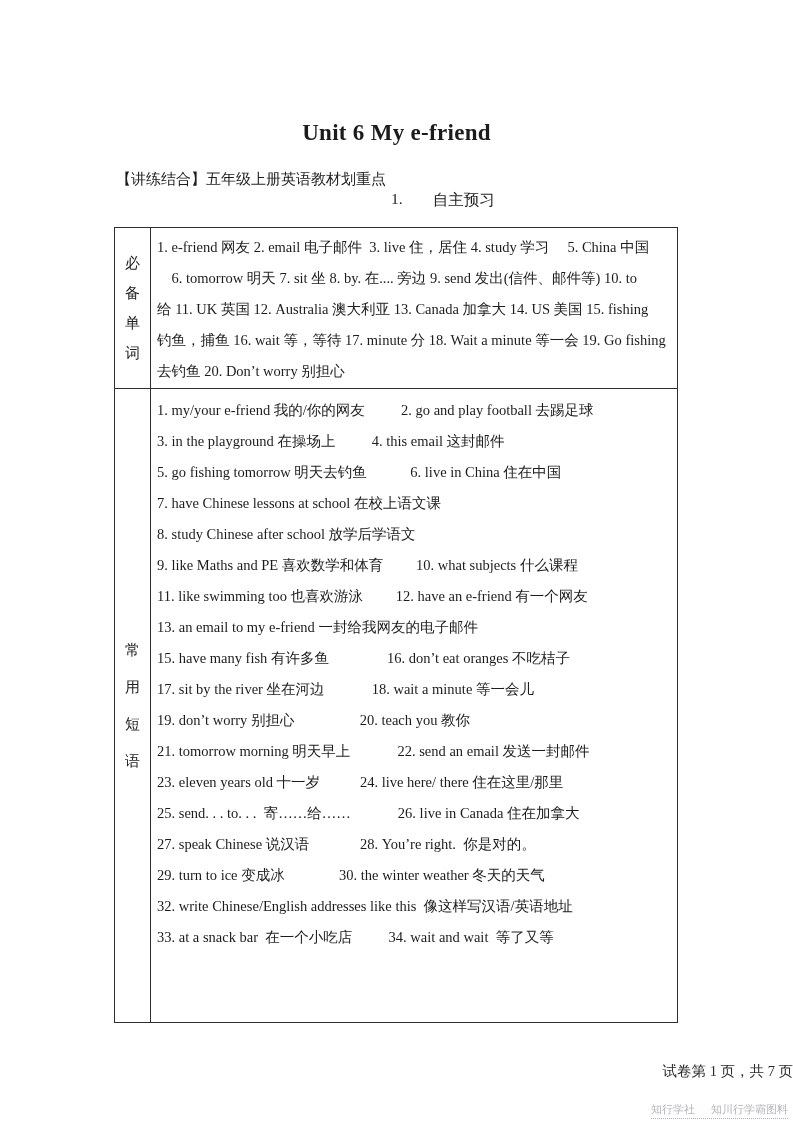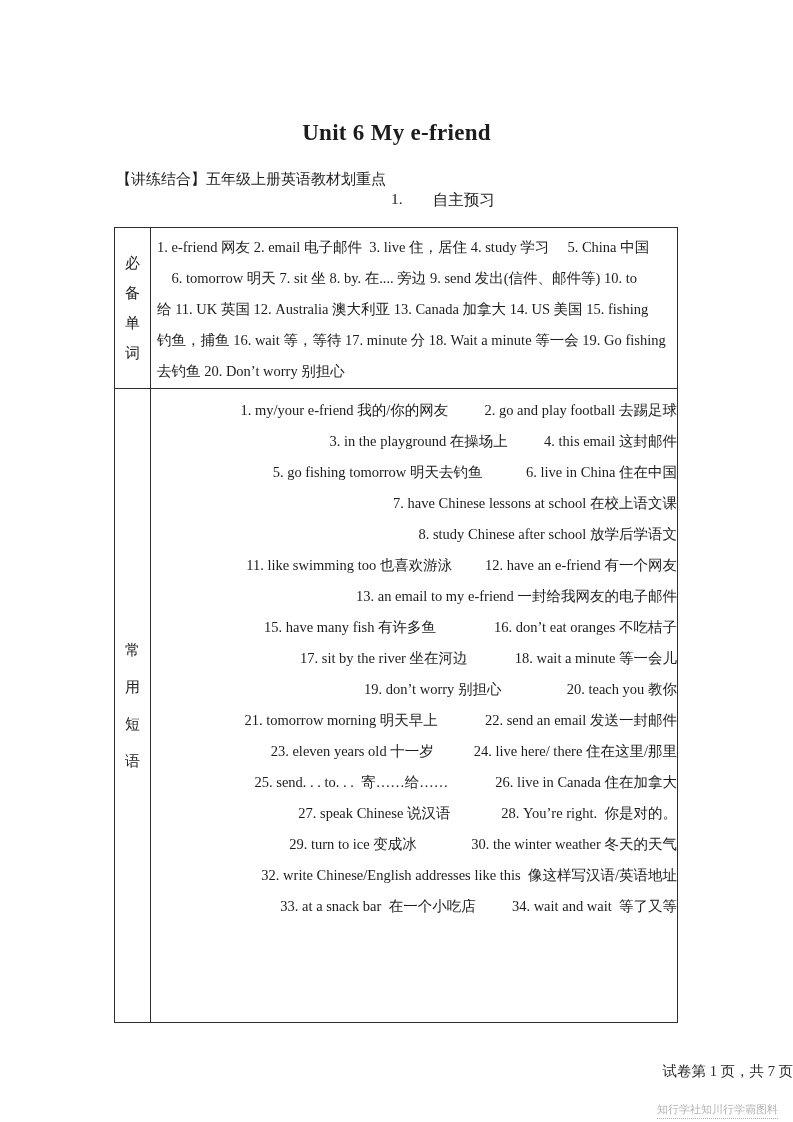--- a/index.html
+++ b/index.html
@@ -57,39 +57,39 @@
   }
   .hcell-words   { gap: 15px; }
   .hcell-phrases { gap: 22px; }
   .bcell {
     flex: 1;
     overflow: hidden;
     padding-left: 6px;
     box-sizing: border-box;
   }
   .bcell-words   { padding-top: 4px; }
-  .bcell-phrases { padding-top: 6px; text-align: right; }
+  .bcell-phrases { padding-top: 6px; }
   .tline {
     white-space: pre;
     font-size: 14.5px;
     line-height: 31px;
   }
   .hchar { line-height: 1; }
   .footer {
     position: absolute;
     top: 1062px; left: 0; right: 0;
     text-align: right;
     font-size: 14.5px;
     color: #2a2a2a;
   }
   .watermark {
     position: absolute;
-    right: 15px; bottom: 3px;
+    right: 5px; bottom: 3px;
     display: flex;
-    gap: 0;
+    gap: 16px;
     font-size: 11px;
     color: #b4b4b4;
     border-bottom: 1px dotted #9db2dd;
     padding-bottom: 1px;
     font-family: Liberation Sans, sans-serif;
   }
 </style>
 </head>
 <body>
 
@@ -126,20 +126,21 @@
           <div class="hchar">用</div>
           <div class="hchar">短</div>
           <div class="hchar">语</div>
         </div>
       <div class="bcell bcell-phrases">
           <div class="tline">1. my/your e-friend 我的/你的网友          2. go and play football 去踢足球</div>
           <div class="tline">3. in the playground 在操场上          4. this email 这封邮件</div>
           <div class="tline">5. go fishing tomorrow 明天去钓鱼            6. live in China 住在中国</div>
           <div class="tline">7. have Chinese lessons at school 在校上语文课</div>
           <div class="tline">8. study Chinese after school 放学后学语文</div>
+          <div class="tline">9. like Maths and PE 喜欢数学和体育         10. what subjects 什么课程</div>
           <div class="tline">11. like swimming too 也喜欢游泳         12. have an e-friend 有一个网友</div>
           <div class="tline">13. an email to my e-friend 一封给我网友的电子邮件</div>
           <div class="tline">15. have many fish 有许多鱼                16. don’t eat oranges 不吃桔子</div>
           <div class="tline">17. sit by the river 坐在河边             18. wait a minute 等一会儿</div>
           <div class="tline">19. don’t worry 别担心                  20. teach you 教你</div>
           <div class="tline">21. tomorrow morning 明天早上             22. send an email 发送一封邮件</div>
           <div class="tline">23. eleven years old 十一岁           24. live here/ there 住在这里/那里</div>
           <div class="tline">25. send. . . to. . .  寄……给……             26. live in Canada 住在加拿大</div>
           <div class="tline">27. speak Chinese 说汉语              28. You’re right.  你是对的。</div>
           <div class="tline">29. turn to ice 变成冰               30. the winter weather 冬天的天气</div>

